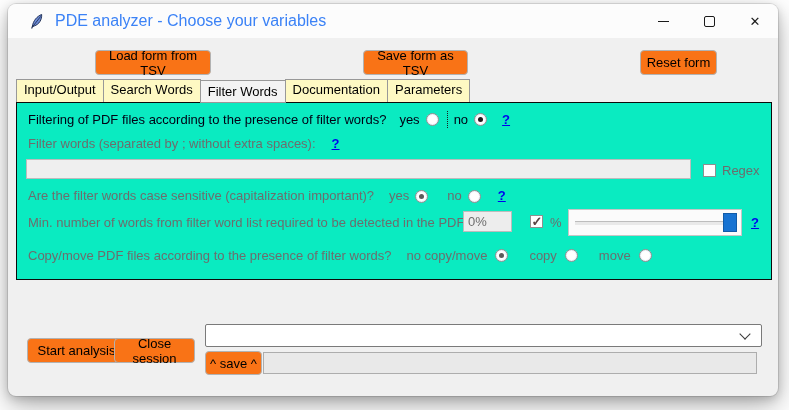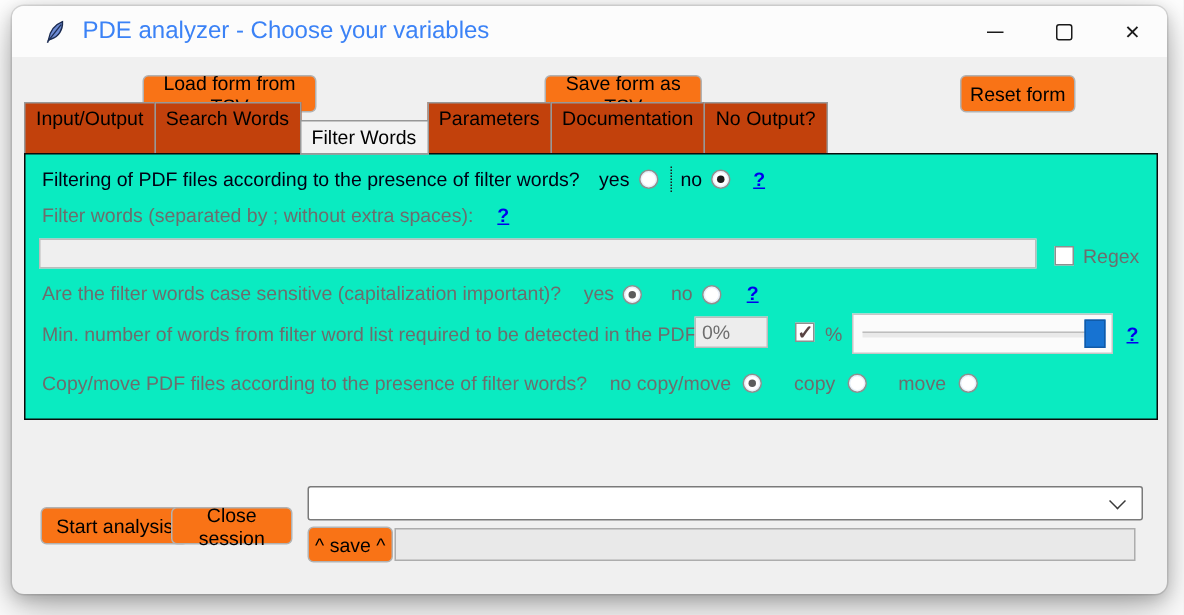--- a/index.html
+++ b/index.html
@@ -29,22 +29,22 @@
     position:absolute; background:#f97316; border:1px solid #b2b2b2; border-radius:4px;
     font-size:13px; color:#000; display:flex; align-items:center; justify-content:center;
     font-family:"Liberation Sans", sans-serif;
   }
   .btn-load{ left:87px; top:46px; width:116px; height:25px; }
   .btn-savetsv{ left:355px; top:46px; width:105px; height:25px; }
   .btn-reset{ left:632px; top:46px; width:77px; height:25px; }
   
   .tabs{ position:absolute; left:8px; top:76px; display:flex; align-items:flex-end; height:23px; }
   .tab{
-    font-size:13px; color:#000; background:#c2410c; border:1px solid #989898;
-    margin-right:-1px; padding:0 7px; height:35px; line-height:19px; white-space:nowrap;
+    font-size:13px; color:#000; background:#fef9c3; border:1px solid #989898;
+    margin-right:-1px; padding:0 7px; height:24px; line-height:19px; white-space:nowrap;
   }
   .tab.active{ background:#f3f3f3; height:23px; line-height:22px; position:relative; z-index:2; }
   
   .panel{
     position:absolute; left:8px; top:98px; width:756px; height:178px;
     background:var(--panel-bg,#0aebc1); border:1px solid #0b0b0b;
   }
   .prow{ position:absolute; display:flex; align-items:center; font-size:13px; white-space:nowrap; }
   .lbl-on{ color:#000014; }
   .lbl-off{ color:var(--disabled-text,#6d6d6d); }
@@ -117,23 +117,22 @@
   </div>
 
   <button class="btn btn-load">Load form from TSV</button>
   <button class="btn btn-savetsv">Save form as TSV</button>
   <button class="btn btn-reset">Reset form</button>
 
   <div class="tabs">
     <div class="tab">Input/Output</div>
     <div class="tab">Search Words</div>
     <div class="tab active">Filter Words</div>
+    <div class="tab">Documentation</div>
     <div class="tab">Parameters</div>
-    <div class="tab">Documentation</div>
-    <div class="tab">No Output?</div>
   </div>
 
   <div class="panel">
 
     <div class="prow" style="left:11px; top:8px;">
       <span class="lbl-on">Filtering of PDF files according to the presence of filter words?</span>
       <span class="lbl-on" style="margin-left:13px;">yes</span>
       <span class="radio" style="margin-left:6px;"></span>
       <span class="vdots"></span>
       <span class="lbl-on">no</span>

